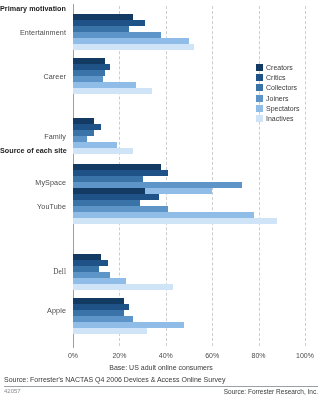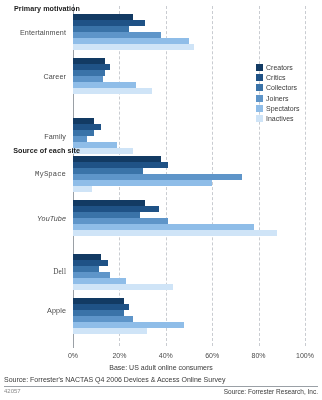--- a/index.html
+++ b/index.html
@@ -57,21 +57,21 @@
     text-align: right;
     font-size: 7.2px;
     color: #4a4a4a;
     letter-spacing: .1px;
     white-space: nowrap;
   }
 
   .section-head {
     position: absolute;
     left: 0;
-    width: 80px;
+    width: 66px;
     text-align: right;
     font-size: 7.2px;
     font-weight: bold;
     color: #1c1c1c;
     letter-spacing: .05px;
     white-space: nowrap;
   }
 
   .bars {
     position: absolute;
@@ -206,32 +206,32 @@
         <div class="bars">
           <div class="bar" title="Creators: 9%" style="width: 20.88px; background: rgb(18, 58, 99);"></div>
           <div class="bar" title="Critics: 12%" style="width: 27.84px; background: rgb(31, 82, 134);"></div>
           <div class="bar" title="Collectors: 9%" style="width: 20.88px; background: rgb(58, 115, 168);"></div>
           <div class="bar" title="Joiners: 6%" style="width: 13.92px; background: rgb(94, 149, 201);"></div>
           <div class="bar" title="Spectators: 19%" style="width: 44.08px; background: rgb(143, 189, 232);"></div>
           <div class="bar" title="Inactives: 26%" style="width: 60.32px; background: rgb(207, 228, 247);"></div>
         </div>
       </div>
       <div class="section-head" style="top: 146px;">Source of each site</div>
-      <div class="group" style="top: 156px; height: 36px; font-family: Liberation Mono, monospace;">
+      <div class="group" style="top: 164px; height: 36px;">
         <div class="group-label" style="top: 14px;">MySpace</div>
         <div class="bars">
           <div class="bar" title="Creators: 38%" style="width: 88.16px; background: rgb(18, 58, 99);"></div>
           <div class="bar" title="Critics: 41%" style="width: 95.12px; background: rgb(31, 82, 134);"></div>
           <div class="bar" title="Collectors: 30%" style="width: 69.6px; background: rgb(58, 115, 168);"></div>
           <div class="bar" title="Joiners: 73%" style="width: 169.36px; background: rgb(94, 149, 201);"></div>
           <div class="bar" title="Spectators: 60%" style="width: 139.2px; background: rgb(143, 189, 232);"></div>
           <div class="bar" title="Inactives: 8%" style="width: 18.56px; background: rgb(207, 228, 247);"></div>
         </div>
       </div>
-      <div class="group" style="top: 200px; height: 36px; font-style: italic;">
+      <div class="group" style="top: 188px; height: 36px;">
         <div class="group-label" style="top: 14px;">YouTube</div>
         <div class="bars">
           <div class="bar" title="Creators: 31%" style="width: 71.92px; background: rgb(18, 58, 99);"></div>
           <div class="bar" title="Critics: 37%" style="width: 85.84px; background: rgb(31, 82, 134);"></div>
           <div class="bar" title="Collectors: 29%" style="width: 67.28px; background: rgb(58, 115, 168);"></div>
           <div class="bar" title="Joiners: 41%" style="width: 95.12px; background: rgb(94, 149, 201);"></div>
           <div class="bar" title="Spectators: 78%" style="width: 180.96px; background: rgb(143, 189, 232);"></div>
           <div class="bar" title="Inactives: 88%" style="width: 204.16px; background: rgb(207, 228, 247);"></div>
         </div>
       </div>

